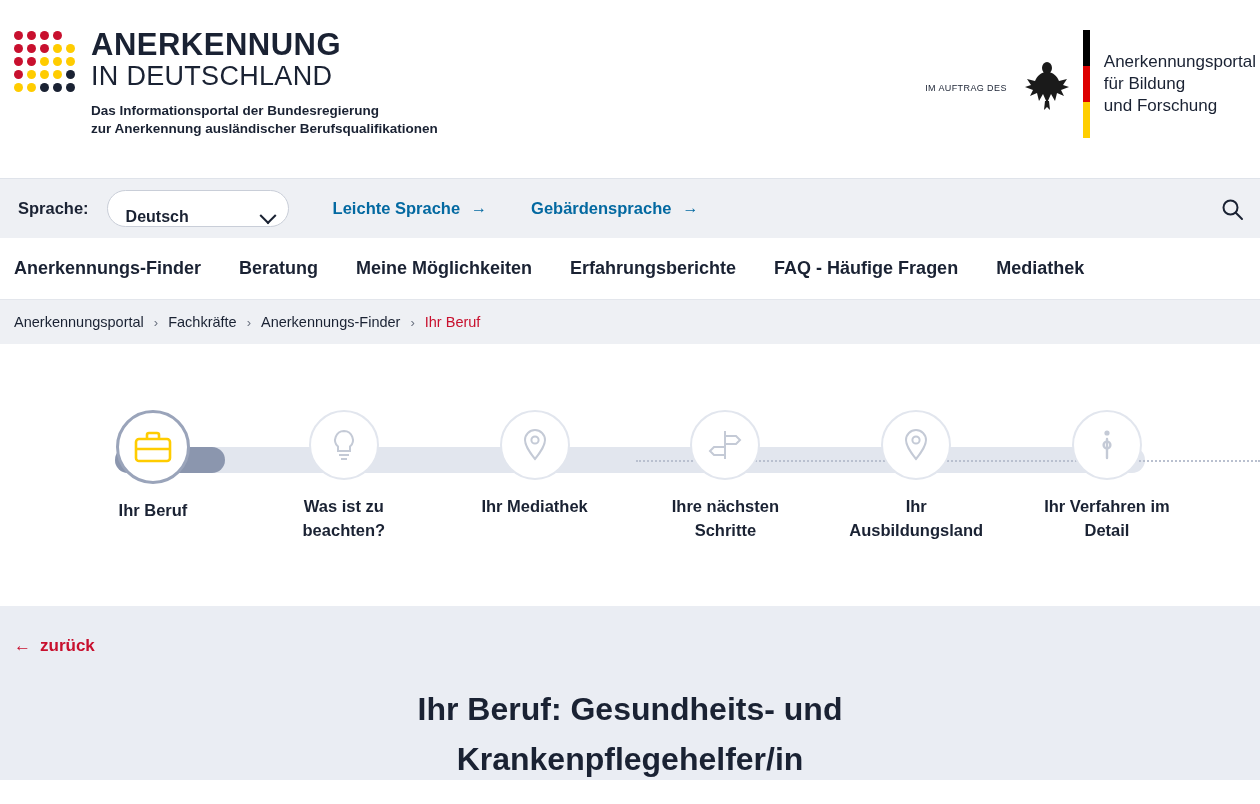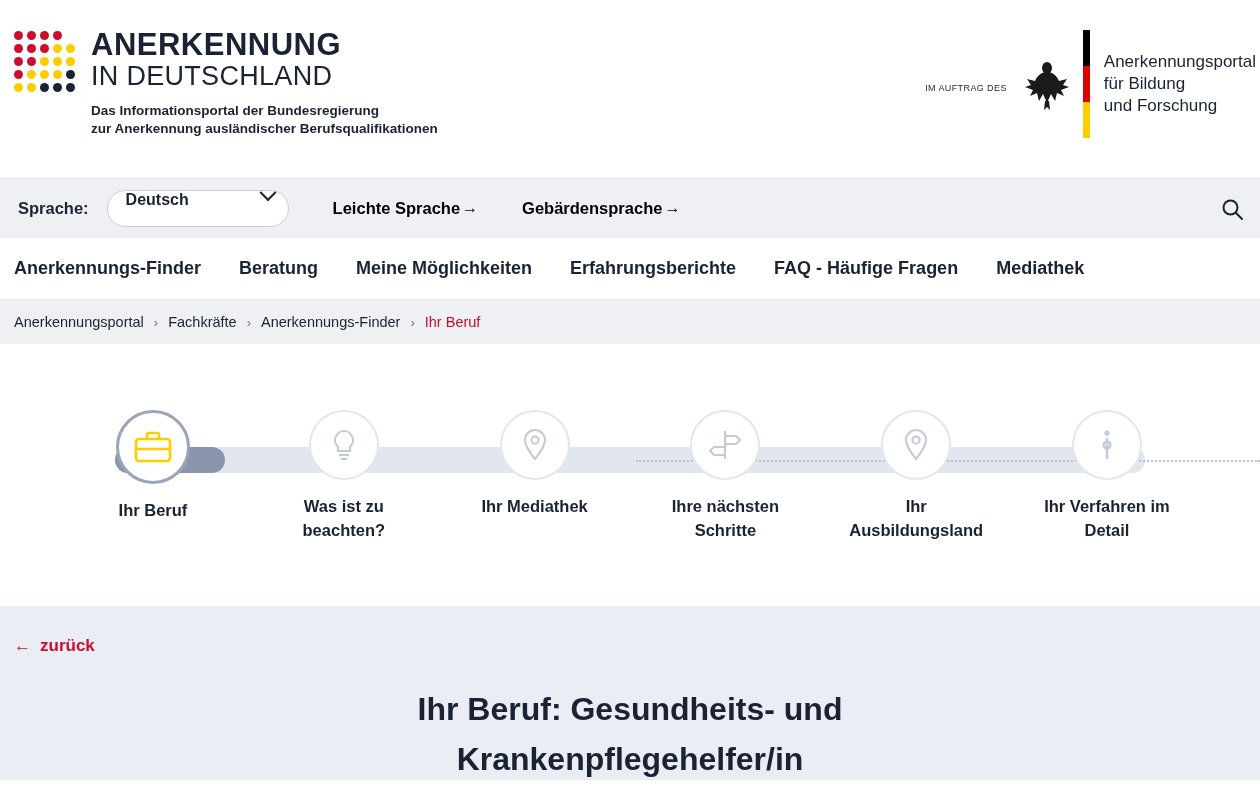--- a/index.html
+++ b/index.html
@@ -101,37 +101,37 @@
     position: relative;
   }
   .lang-label { font-size: 16.5px; font-weight: bold; margin-right: 18px; }
   .lang-select {
     width: 182px;
     height: 37px;
     background: #ffffff;
     border: 1px solid #c9ced8;
     border-radius: 19px;
     display: flex;
-    align-items: flex-start;
+    align-items: flex-end;
     justify-content: space-between;
     padding: 0 14px 0 18px;
     font-size: 16px;
     font-weight: bold;
     cursor: pointer;
   }
   .chev { width: 12px; height: 12px; border-right: 2.4px solid #1a2233; border-bottom: 2.4px solid #1a2233; transform: rotate(45deg) translate(-3px,-3px); }
   .langlink {
     margin-left: 44px;
     font-size: 16.5px;
     font-weight: bold;
-    color: #000000;
+    color: #0369a1;
     text-decoration: none;
     display: flex;
     align-items: flex-start;
-    gap: 2px;
+    gap: 11px;
     cursor: pointer;
   }
   .langlink .arrow { font-size: 16px; }
   .search-btn {
     position: absolute;
     right: 10px;
     top: 50%;
     transform: translateY(-50%);
     width: 36px; height: 36px;
     display: flex; align-items: center; justify-content: center;

